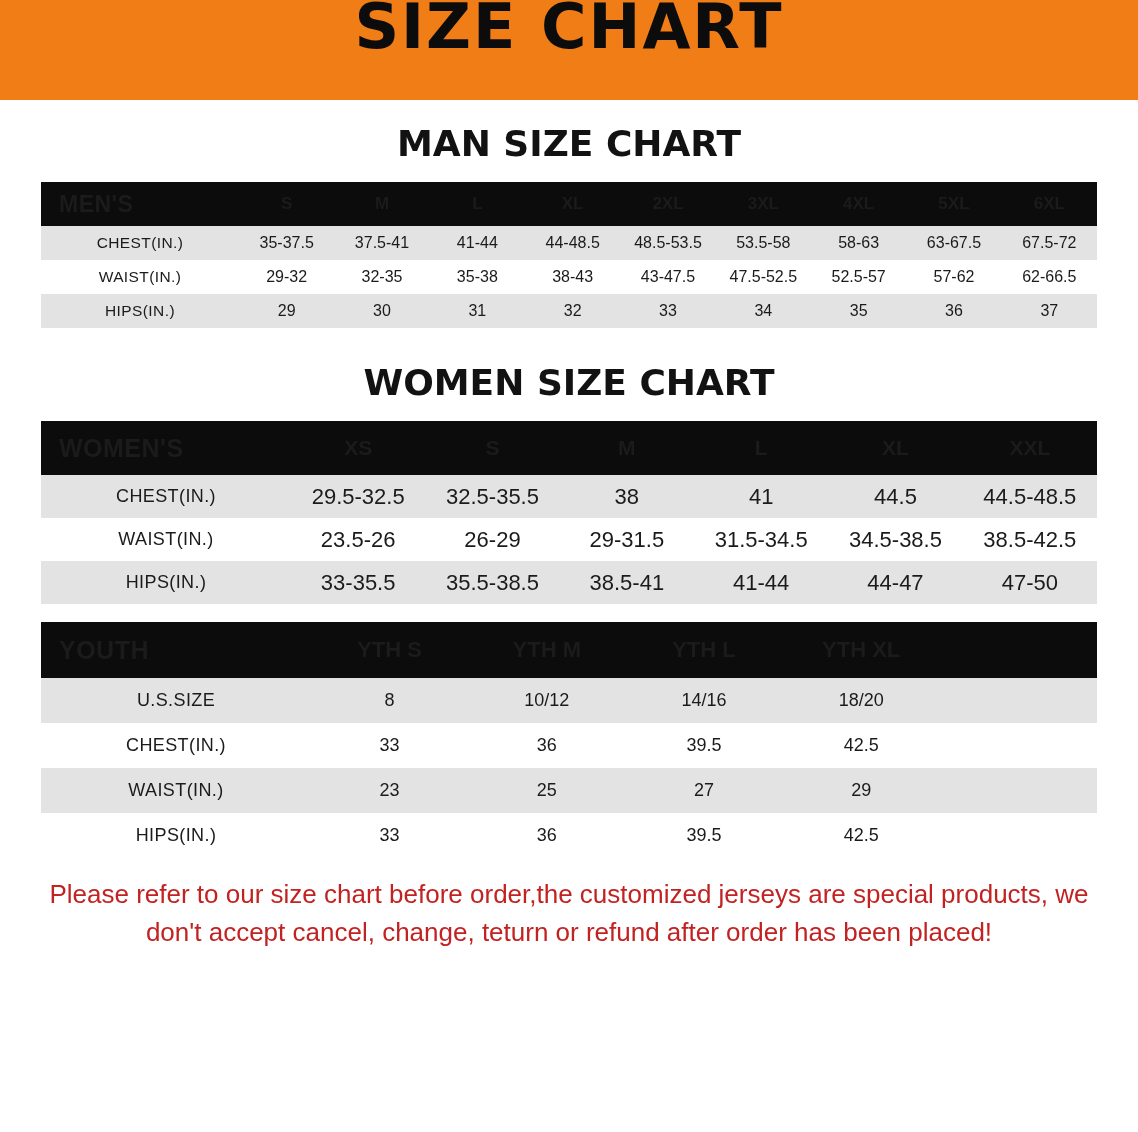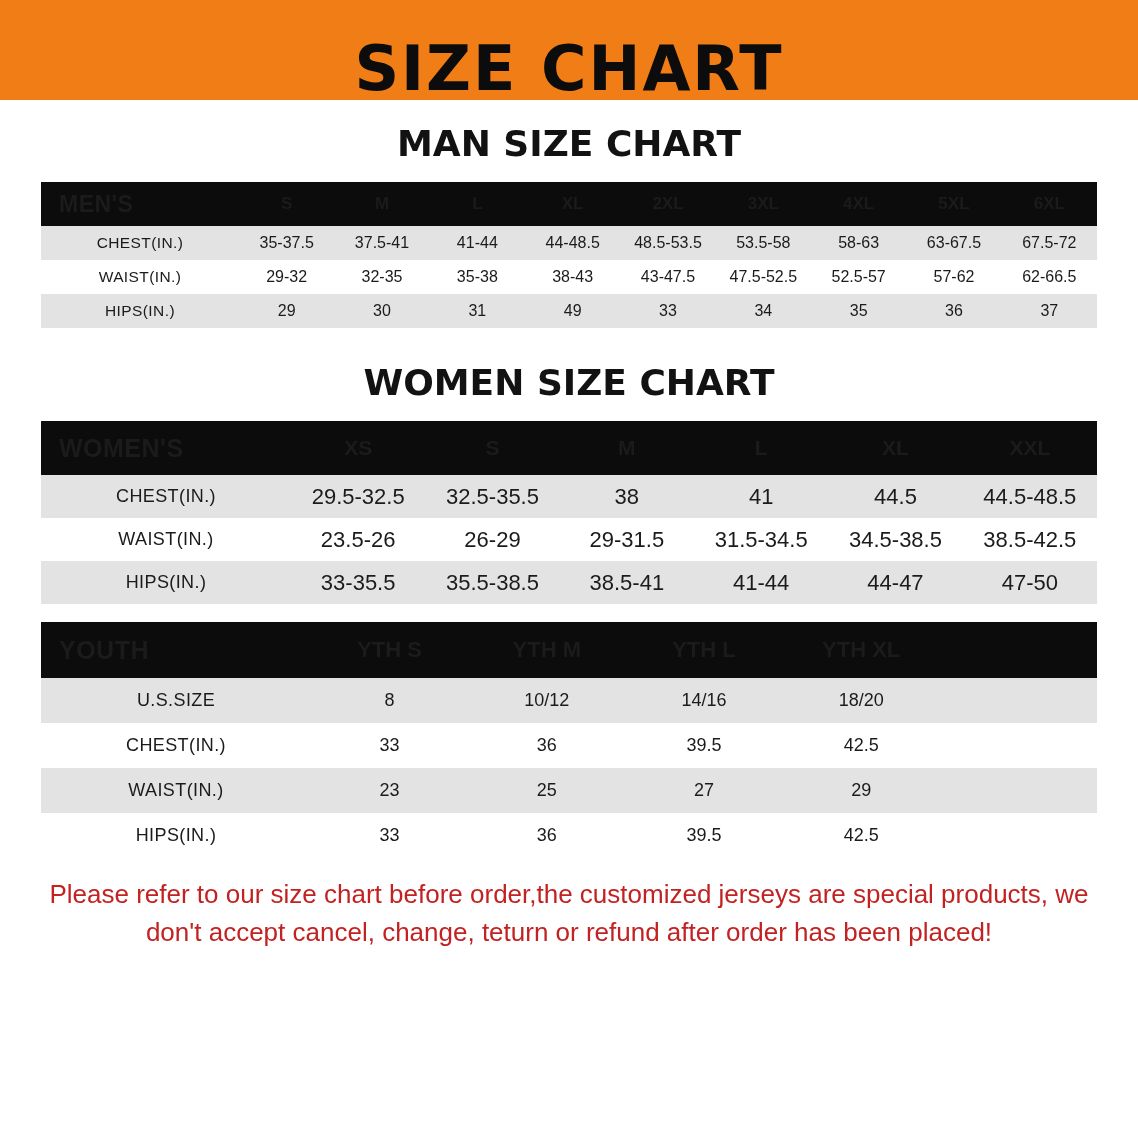--- a/index.html
+++ b/index.html
@@ -17,21 +17,21 @@
     position: relative;
     width: 1138px;
     height: 1132px;
     background: #ffffff;
   }
   
   .banner {
     height: 100px;
     background: #f07d16;
     display: flex;
-    align-items: flex-end;
+    align-items: flex-start;
     justify-content: center;
   }
   .banner-title {
     font-family: "DejaVu Sans", sans-serif;
     font-weight: bold;
     font-size: 62px;
     letter-spacing: 2px;
     color: #0c0c0c;
     line-height: 1;
     margin-top: -4px;
@@ -167,21 +167,21 @@
           <td>47.5-52.5</td>
           <td>52.5-57</td>
           <td>57-62</td>
           <td>62-66.5</td>
         </tr>
         <tr class="odd">
           <td class="rowlabel">HIPS(IN.)</td>
           <td>29</td>
           <td>30</td>
           <td>31</td>
-          <td>49</td>
+          <td>32</td>
           <td>33</td>
           <td>34</td>
           <td>35</td>
           <td>36</td>
           <td>37</td>
         </tr>
       </tbody>
     </table>
   </div>
 

